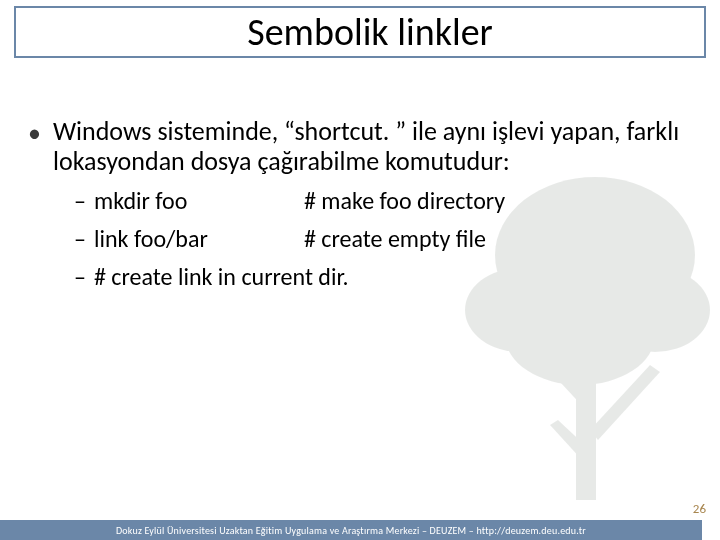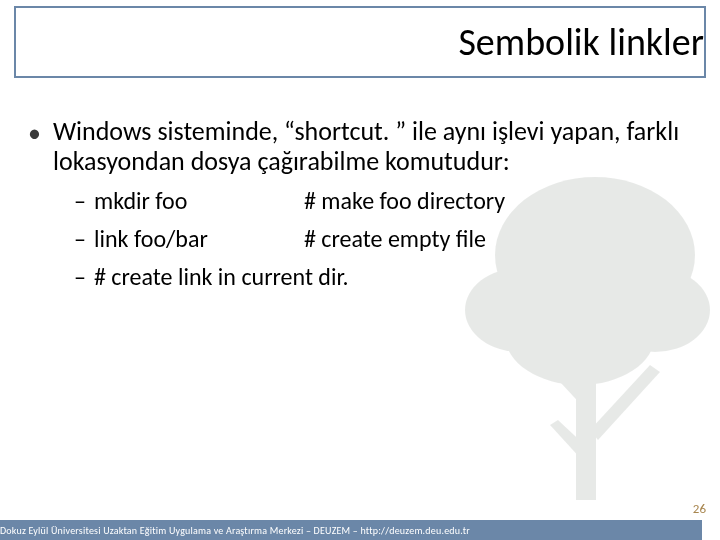--- a/index.html
+++ b/index.html
@@ -15,26 +15,26 @@
     right: 10px;
     bottom: 40px;
     width: 260px;
     height: 340px;
     opacity: 0.18;
     pointer-events: none;
   }
   .title-region {
     position: absolute;
     left: 14px; right: 14px; top: 6px;
-    height: 72px;
+    height: 52px;
     border: 2px solid #6b87a8;
     background: #ffffff;
     display: flex;
     align-items: center;
-    justify-content: flex-end;
+    justify-content: center;
     padding-left: 20px;
   }
   .title-text {
     font-size: 38px;
     color: #000;
     font-weight: 400;
   }
   .body-region {
     position: absolute;
     left: 28px; right: 28px; top: 116px;
@@ -86,21 +86,21 @@
   }
   .footer-bar {
     position: absolute;
     left: 0; right: 18px; bottom: 0;
     height: 20px;
     background: #6b87a8;
     color: #ffffff;
     font-size: 10px;
     display: flex;
     align-items: center;
-    justify-content: flex-start;
+    justify-content: center;
     letter-spacing: 0.2px;
   }
 </style>
 </head>
 <body>
 
 <div class="slide">
 
   <svg class="bg-tree" viewBox="0 0 260 340" preserveAspectRatio="xMidYMax meet">
     <g fill="#808a80">

